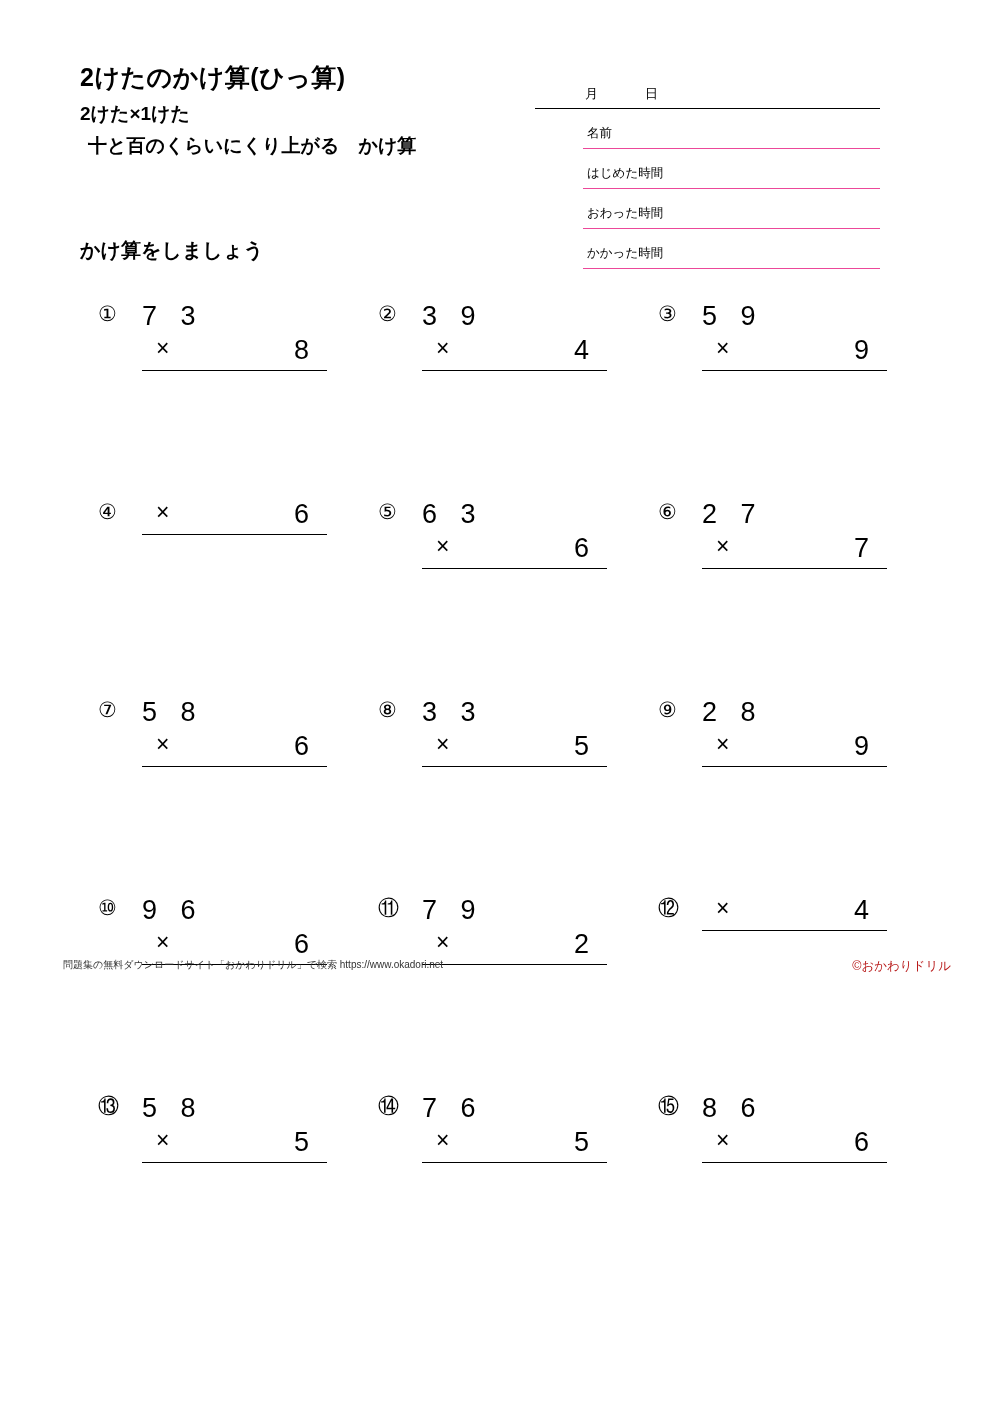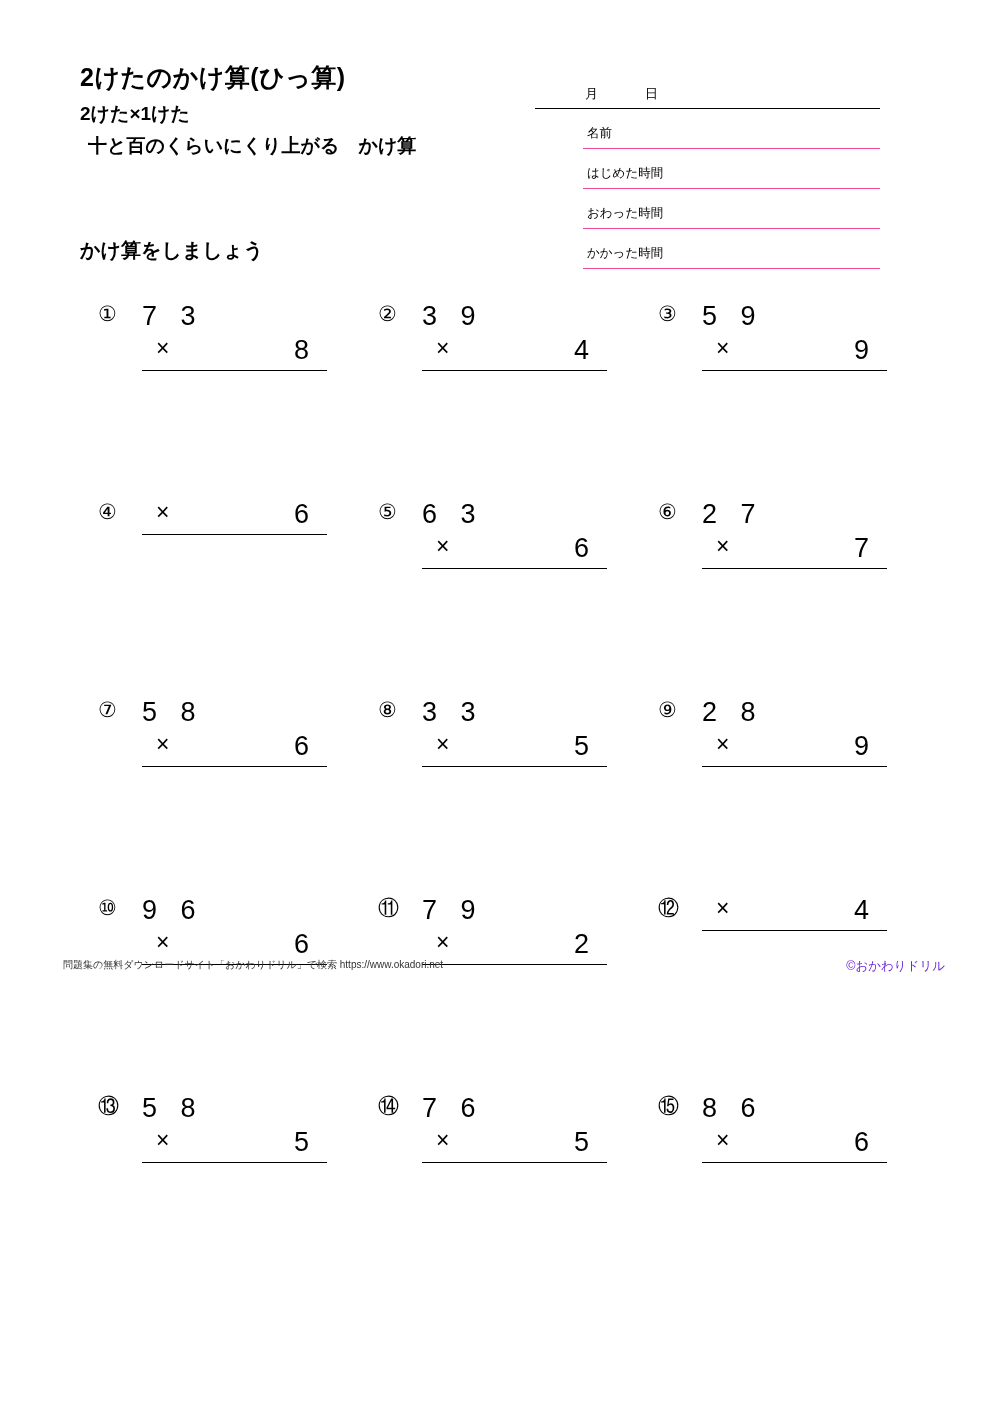--- a/index.html
+++ b/index.html
@@ -178,24 +178,24 @@
   .footer-left {
     position: absolute;
     left: 55px;
     top: 0;
     font-size: 10px;
     color: #333;
     margin-left: 8px;
   }
   .footer-right {
     position: absolute;
-    right: 55px;
+    right: 49px;
     top: 0;
     font-size: 12.5px;
-    color: #6d28d9;
+    color: #b91c1c;
   }
 </style>
 </head>
 <body>
 
 <div class="sheet">
 
   <div class="header">
 
     <div class="title-block">

